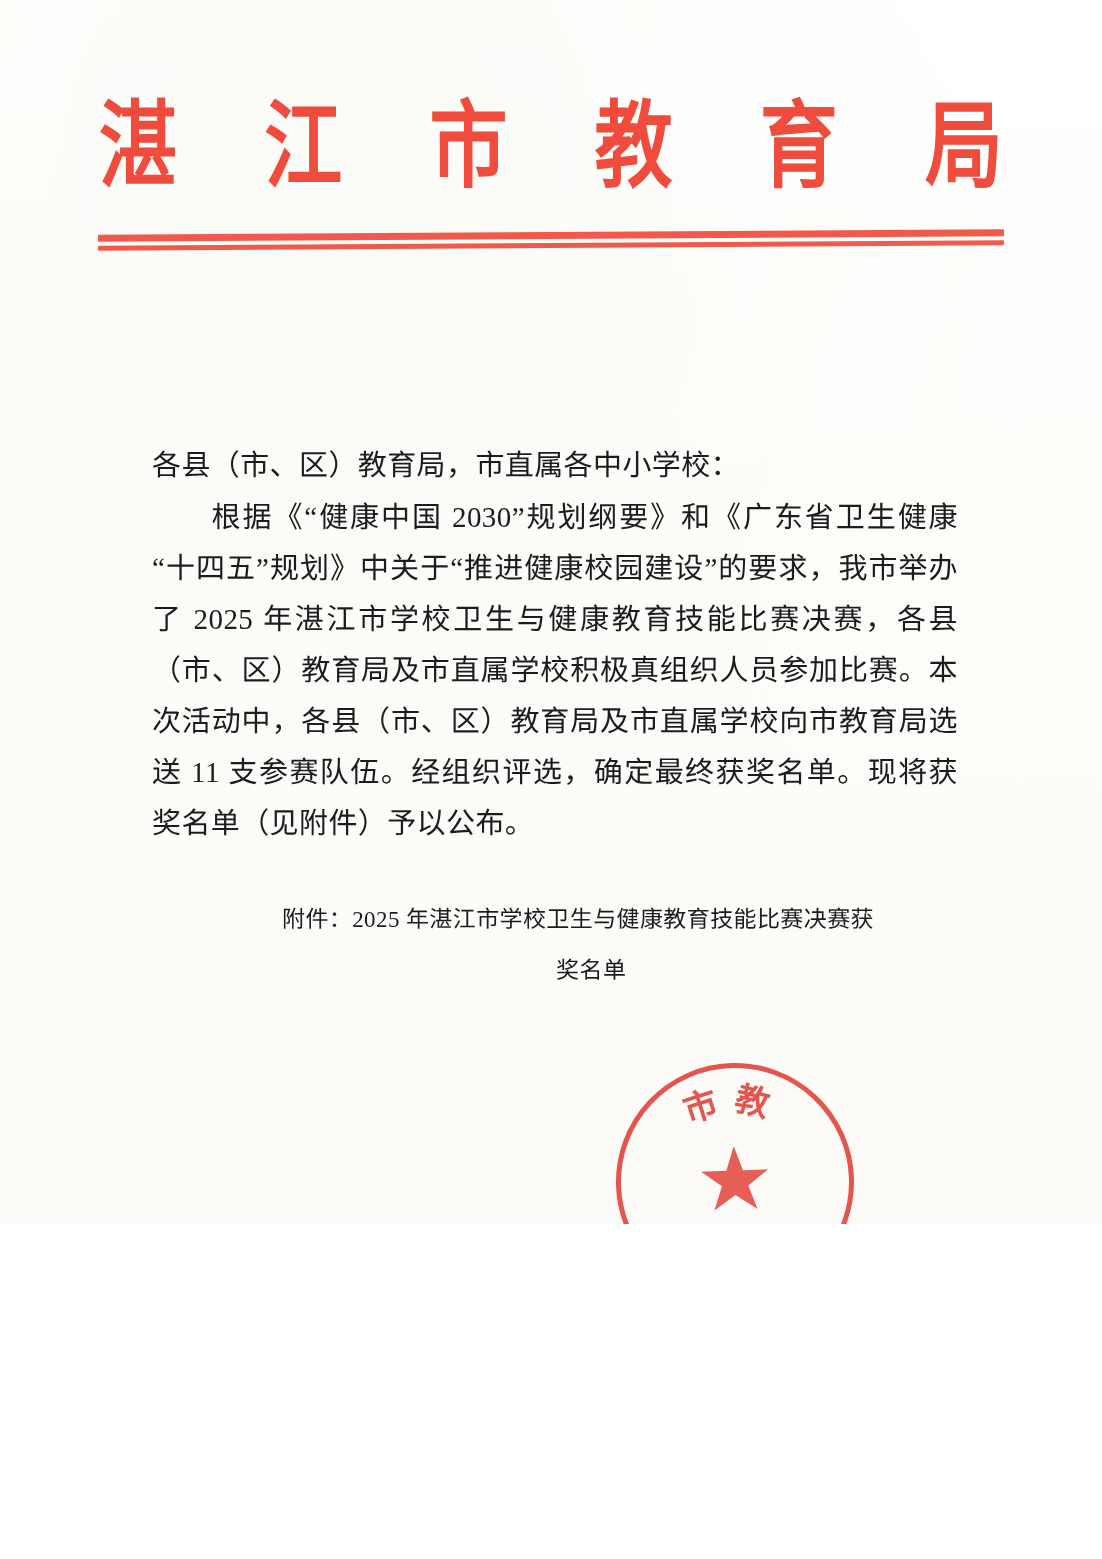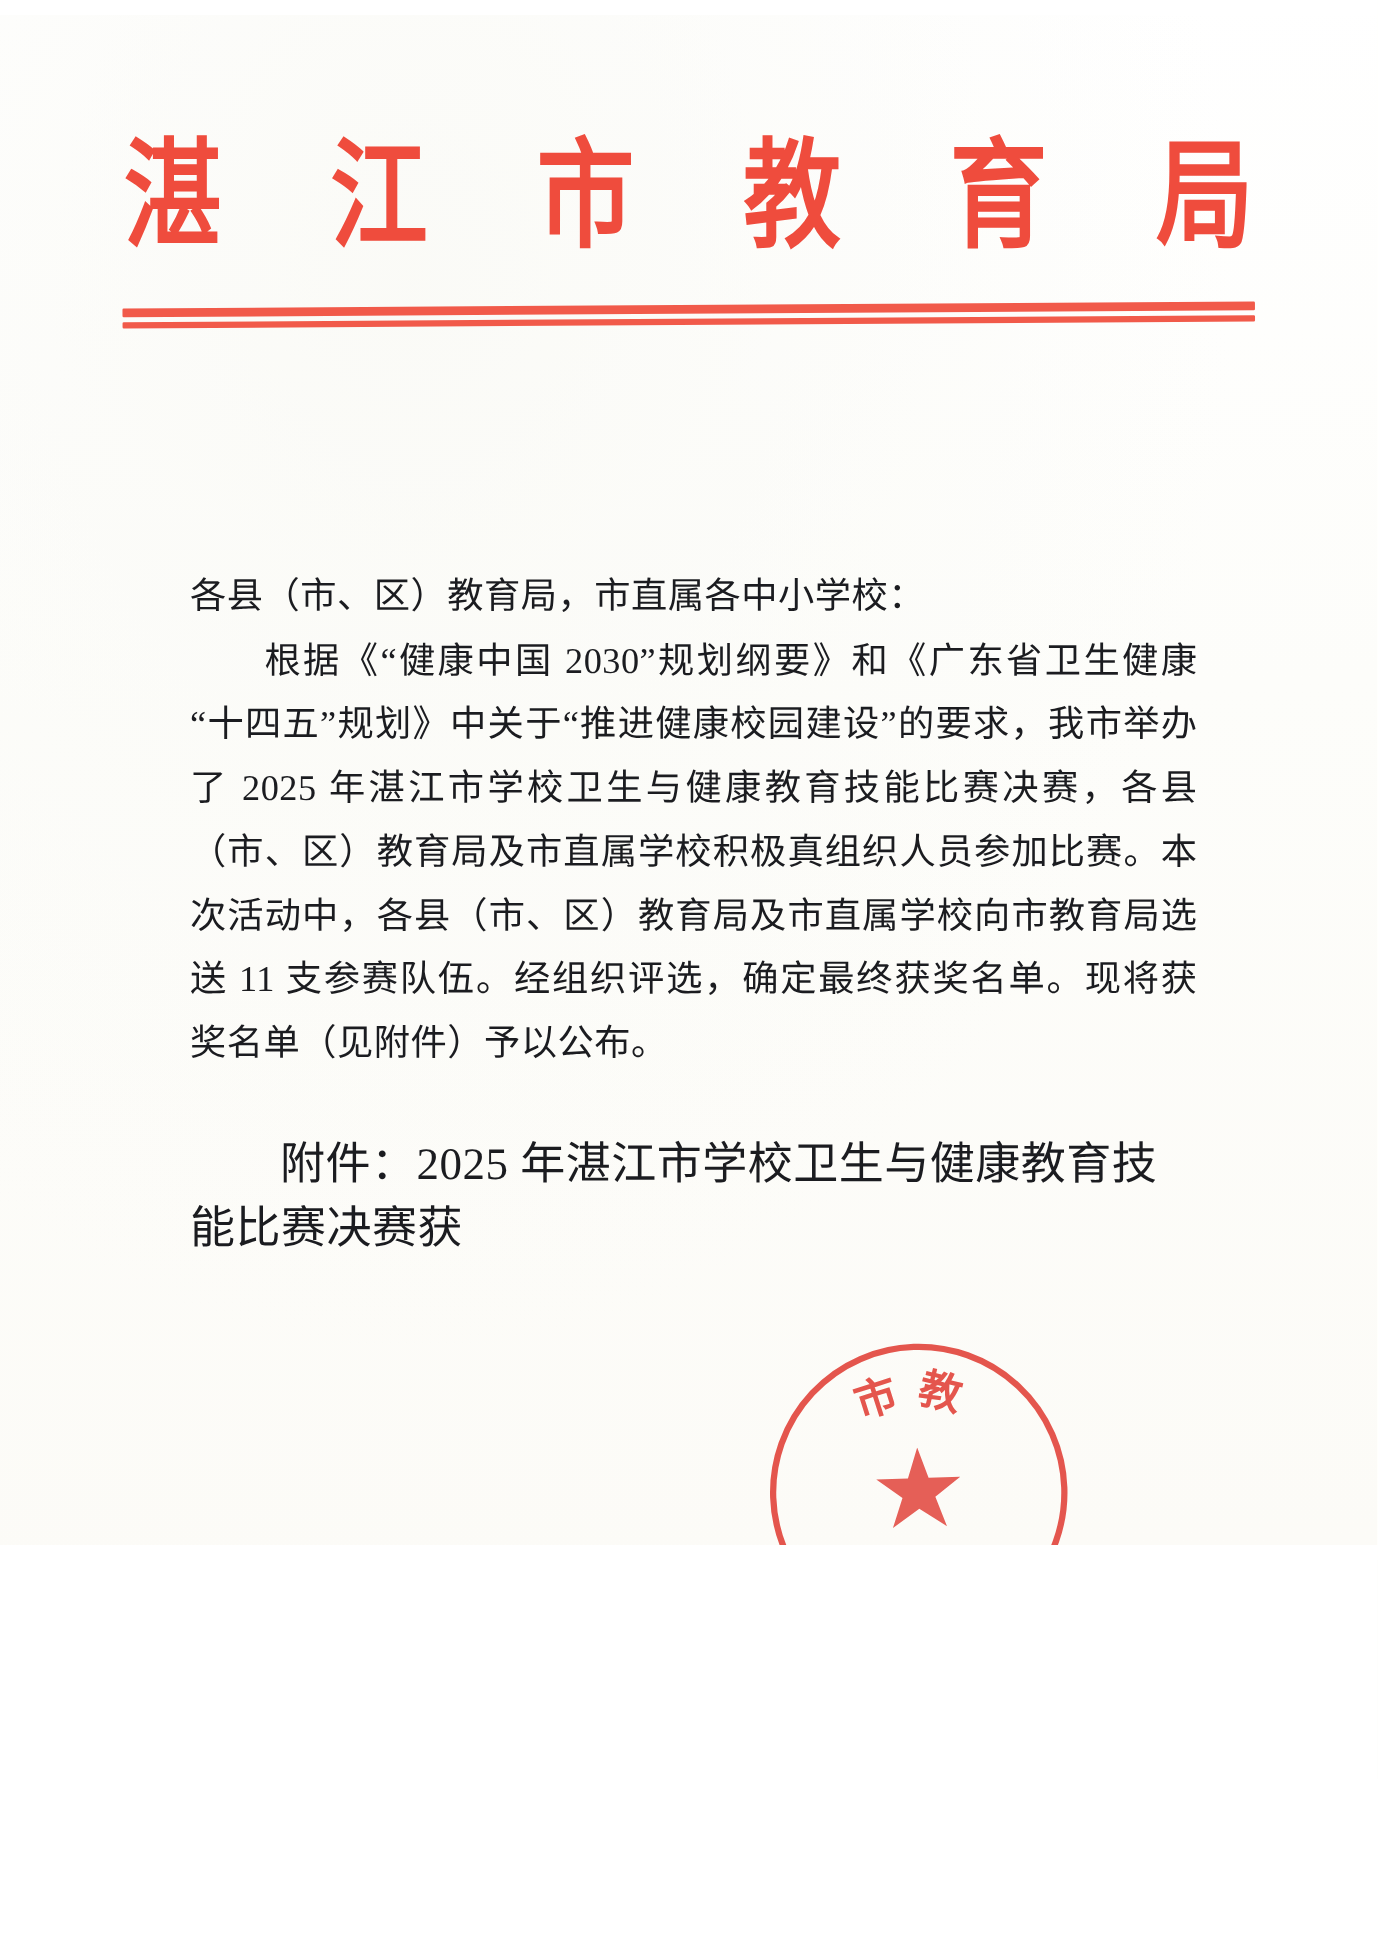--- a/index.html
+++ b/index.html
@@ -6,21 +6,21 @@
   html, body {
     margin: 0;
     padding: 0;
     background: #ffffff;
   }
 
   .page {
     position: relative;
     width: 1102px;
     height: 1224px;
-    margin: 12px auto;
+    margin: 0 auto;
     background: #fdfdfb;
     overflow: hidden;
     font-family: "Liberation Serif", "DejaVu Serif", serif;
     color: #1c1c20;
   }
 
   
   .paper-tint {
     position: absolute;
     inset: 0;
@@ -114,24 +114,25 @@
     text-align-last: left;
     text-justify: inter-ideograph;
   }
   .para .indent { display: inline-block; width: 2em; }
 
   .attachment {
     position: absolute;
     top: 894px;
     left: 152px;
     width: 806px;
-    font-size: 36px;
+    font-size: 23px;
     line-height: 51px;
     letter-spacing: 0.4px;
     color: #1b1c20;
+    text-align: center;
   }
   .attachment .att-line {
     display: block;
     text-indent: 2em;
   }
   .attachment .att-line.cont {
     text-indent: 3.15em;
   }
 
   
@@ -232,20 +233,21 @@
   <div class="doc-title">
   </div>
 
   <div class="body-block">
     <div class="salutation">各县（市、区）教育局，市直属各中小学校：</div>
     <div class="para"><span class="indent"></span><span>根据《“健康中国 2030”规划纲要》和《广东省卫生健康“十四五”规划》中关于“推进健康校园建设”的要求，我市举办了 2025 年湛江市学校卫生与健康教育技能比赛决赛，各县（市、区）教育局及市直属学校积极真组织人员参加比赛。本次活动中，各县（市、区）教育局及市直属学校向市教育局选送 11 支参赛队伍。经组织评选，确定最终获奖名单。现将获奖名单（见附件）予以公布。</span></div>
   </div>
 
   <div class="attachment">
     <span class="att-line">附件：2025 年湛江市学校卫生与健康教育技能比赛决赛获</span>
+    <span class="att-line cont">奖名单</span>
   </div>
 
   <div class="seal-area">
 
     <div class="seal">
       <div class="seal-inner">
 
         <div class="seal-arc">
           <svg viewBox="0 0 228 228" xmlns="http://www.w3.org/2000/svg">
             <defs>

